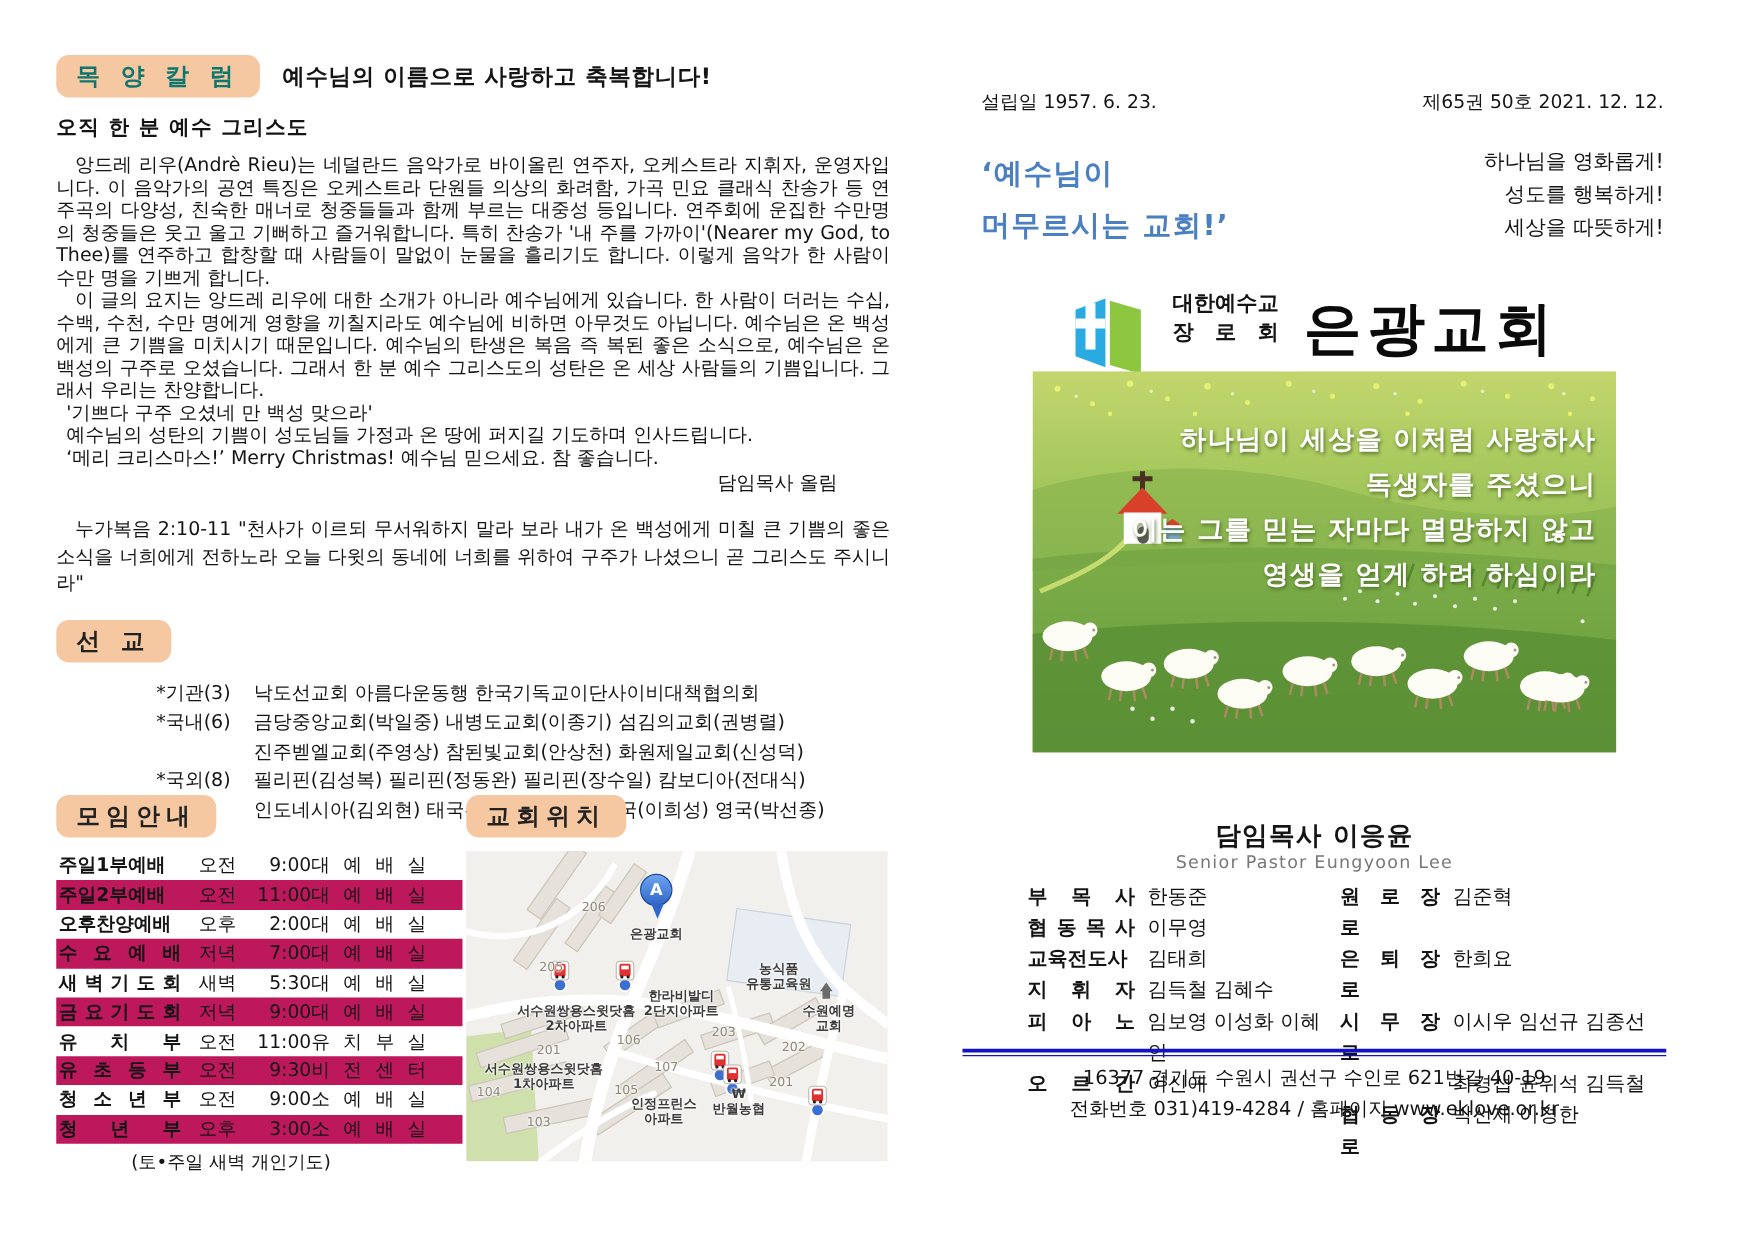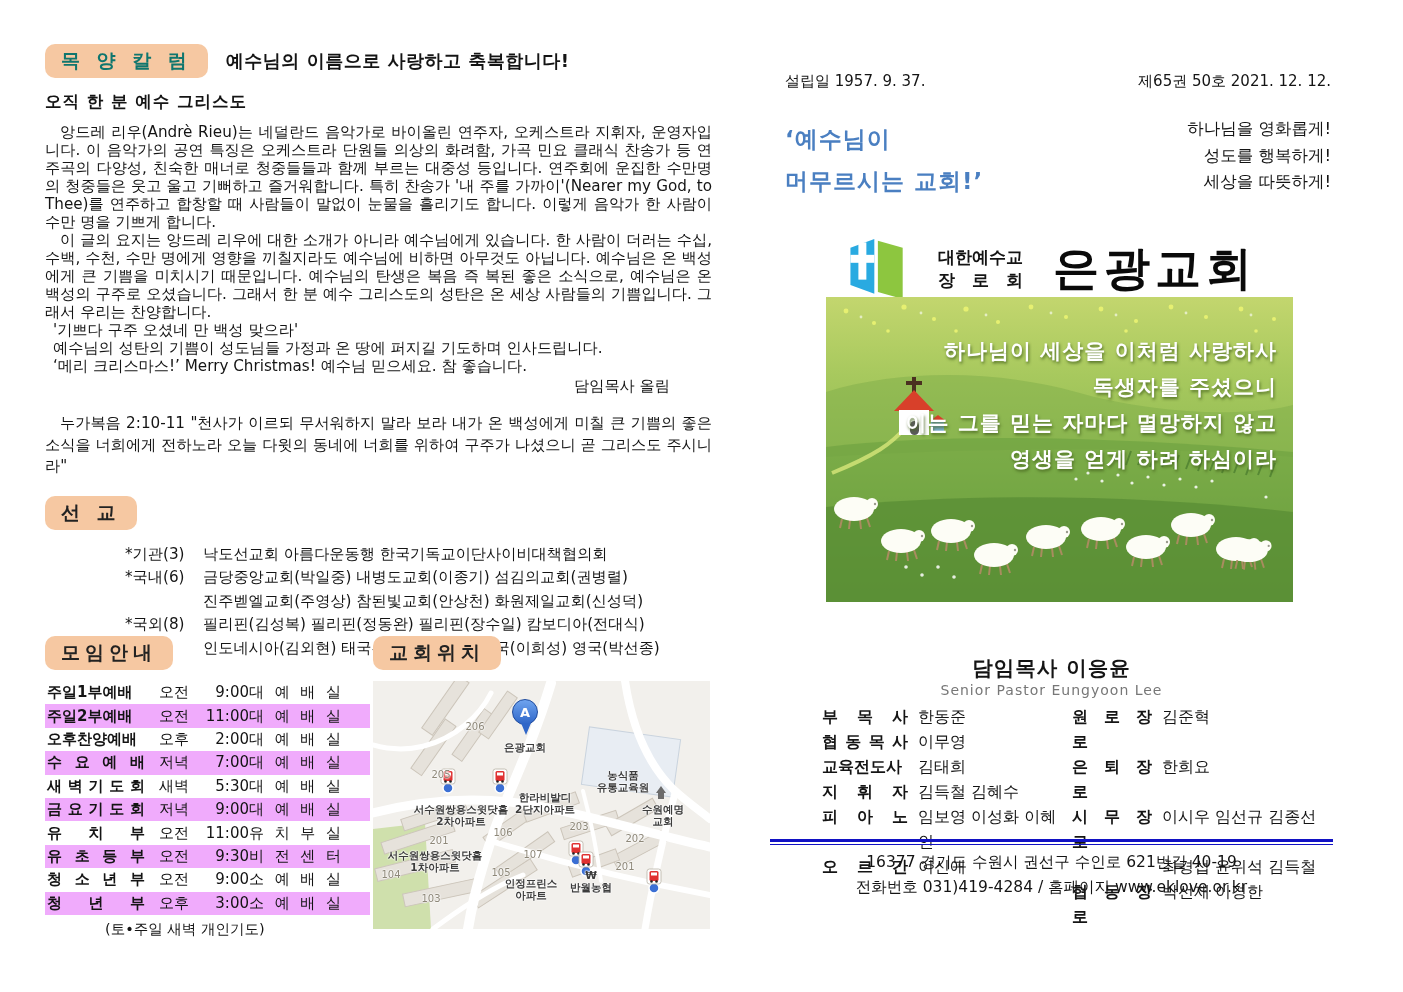--- a/index.html
+++ b/index.html
@@ -27,21 +27,21 @@
   .mission{margin-top:18px;}
   .mission-list{margin-top:13px;padding-left:32px;}
   .mission-item{display:flex;font-size:15.2px;line-height:23.5px;}
   .mission-label{width:78px;flex-shrink:0;margin-left:48px;}
   .mission-lines{flex:1;}
 
   
   .meetings{position:absolute;left:45px;top:636px;width:325px;}
   .meet-table{margin-top:11px;}
   .m-row{display:flex;align-items:center;height:23.4px;font-size:15px;padding:0 2px;}
-  .m-row.alt{background:#f0abfc;}
+  .m-row.alt{background:#be185d;}
   .m-name{width:98px;font-weight:bold;text-align:justify;text-align-last:justify;-moz-text-align-last:justify;}
   .m-time{width:90px;margin-left:14px;text-align:justify;text-align-last:justify;-moz-text-align-last:justify;}
   .m-place{width:92px;margin-left:0;text-align:justify;text-align-last:justify;-moz-text-align-last:justify;}
   .m-note{text-align:left;font-size:14.5px;margin-top:5px;padding-left:60px;}
 
   
   .location{position:absolute;left:373px;top:636px;width:337px;}
   .map{position:relative;width:337px;height:248px;margin-top:11px;background:#f2f0ec;}
   .map svg{position:absolute;left:0;top:0;}
   .map-label{position:absolute;transform:translateX(-50%);font-size:10.5px;line-height:12px;
@@ -55,21 +55,21 @@
               border-top:12px solid #2f66c8;}
 
   
   .right{position:absolute;left:770px;top:0;width:563px;height:992px;}
   .founded{position:absolute;left:15px;top:72px;font-size:15px;}
   .issue{position:absolute;right:2px;top:72px;font-size:15px;}
   .slogan{position:absolute;left:15px;top:118px;color:#4a7fc1;font-weight:bold;
           font-size:23px;line-height:42px;letter-spacing:1px;}
   .mottos{position:absolute;right:2px;top:116px;text-align:right;font-size:16.5px;line-height:26.5px;}
 
-  .logo-row{position:absolute;left:0;top:232px;width:563px;display:flex;align-items:center;justify-content:center;gap:30px;}
+  .logo-row{position:absolute;left:0;top:232px;width:563px;display:flex;align-items:flex-start;justify-content:center;gap:20px;}
   .denom{font-weight:bold;font-size:17px;line-height:23px;}
   .denom .d2{text-align:justify;text-align-last:justify;-moz-text-align-last:justify;}
   .church-name{font-weight:800;font-size:46px;letter-spacing:5px;color:#0a0a0a;}
 
   .scene{position:absolute;left:56px;top:297px;width:467px;height:305px;}
   .scene-verse{position:absolute;top:36px;right:16px;text-align:right;color:#fff;font-weight:bold;
                font-size:21px;line-height:36px;letter-spacing:1px;
                text-shadow:1px 2px 3px rgba(70,100,30,0.85);}
 
   .senior-title{position:absolute;left:0;top:654px;width:563px;text-align:center;
@@ -271,21 +271,21 @@
       <div class="map-label map-num" style="left:18px;top:188px;">104</div>
       <div class="map-label map-num" style="left:58px;top:212px;">103</div>
       <div class="map-label" style="left:158px;top:196px;">인정프린스
 아파트</div>
       <div class="map-label" style="left:218px;top:188px;">₩
 반월농협</div>
     </div>
   </div>
 
   <div class="right">
-    <div class="founded">설립일 1957. 9. 37.</div>
+    <div class="founded">설립일 1957. 6. 23.</div>
     <div class="issue">제65권 50호  2021. 12. 12.</div>
 
     <div class="slogan">
       <div>‘예수님이</div>
       <div>머무르시는 교회!’</div>
     </div>
     <div class="mottos">
       <div>하나님을 영화롭게!</div>
       <div>성도를 행복하게!</div>
       <div>세상을 따뜻하게!</div>

